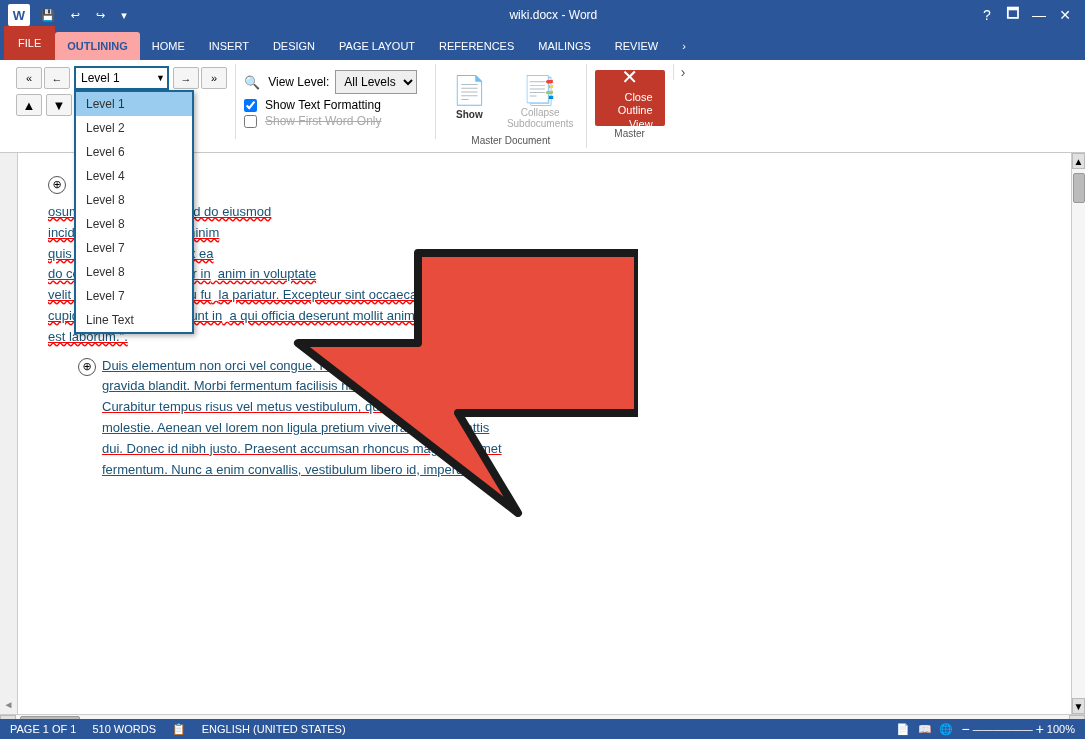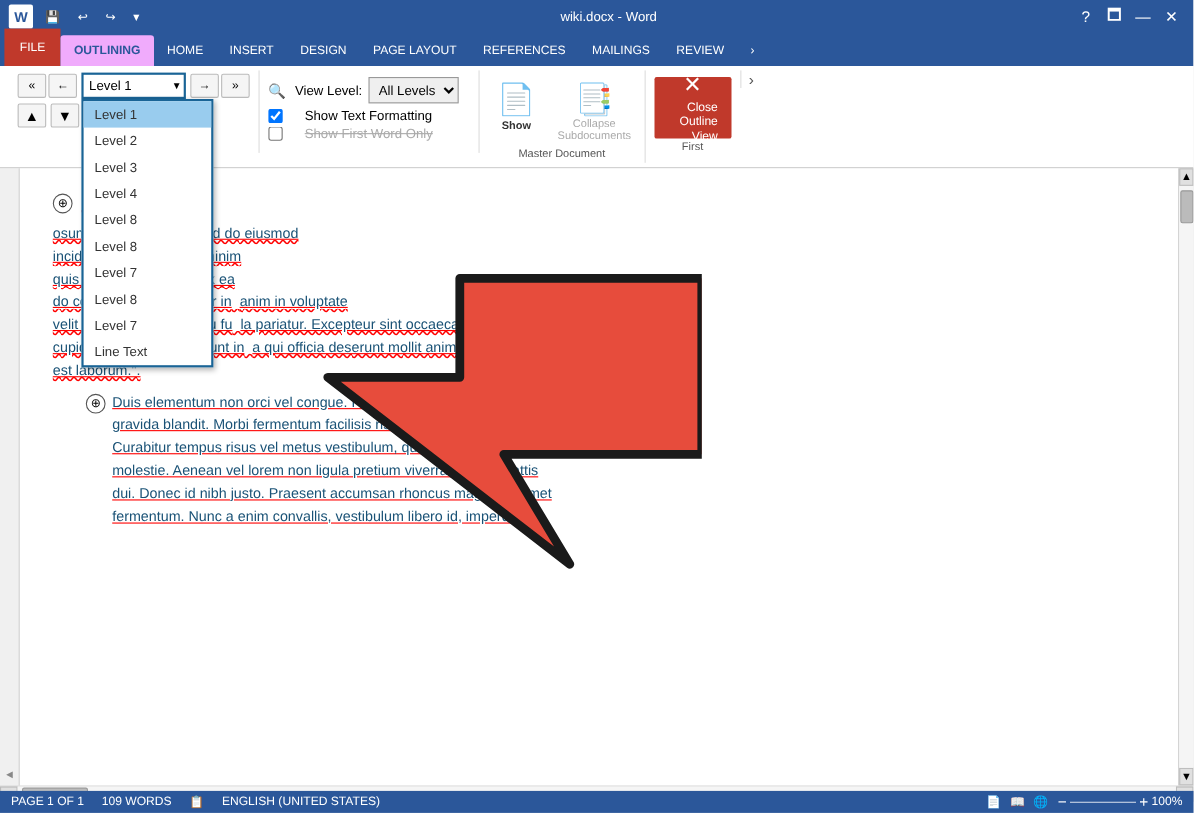--- a/index.html
+++ b/index.html
@@ -33,21 +33,21 @@
     .ribbon-tab {
       padding: 5px 12px;
       font-size: 11px;
       color: white;
       cursor: pointer;
       text-transform: uppercase;
       height: 28px;
       display: flex;
       align-items: center;
     }
-    .ribbon-tab.active { background: #f0abfc; color: #2b579a; font-weight: bold; border-radius: 3px 3px 0 0; }
+    .ribbon-tab.active { background: #fca5a5; color: #2b579a; font-weight: bold; border-radius: 3px 3px 0 0; }
     .ribbon-tab.file { background: #c0392b; color: white; padding: 17px 14px; }
 
     
     #ribbon {
       background: white;
       border-bottom: 1px solid #c8c8c8;
       padding: 4px 8px;
       display: flex;
       align-items: flex-start;
       gap: 0;
@@ -102,21 +102,21 @@
 
     
     .show-level-row { display: flex; align-items: center; gap: 6px; margin-bottom: 4px; }
     .show-level-label { font-size: 12px; }
     .show-level-select {
       border: 1px solid #999;
       padding: 2px 4px;
       font-size: 12px;
       height: 24px;
     }
-    .check-row { display: flex; align-items: center; gap: 20px; margin-bottom: 2px; }
+    .check-row { display: flex; align-items: center; gap: 8px; margin-bottom: 2px; }
     .check-row input[type=checkbox] { width: 13px; height: 13px; cursor: pointer; }
     .check-label { font-size: 12px; }
     .ribbon-big-btn {
       display: flex; flex-direction: column; align-items: center;
       cursor: pointer; padding: 4px 8px; border-radius: 3px;
     }
     .ribbon-big-btn .btn-icon { font-size: 26px; color: #555; }
     .ribbon-big-btn .btn-label { font-size: 10px; color: #333; text-align: right; margin-top: 2px; font-weight: bold; }
 
     
@@ -254,21 +254,21 @@
 
       <div class="level-select-wrap" style="position:relative;">
         <div style="border:2px solid #1a6496;background:white;padding:2px 20px 2px 5px;font-size:12px;width:95px;height:24px;display:flex;align-items:center;cursor:pointer;">
           <span>Level 1</span>
           <span style="position:absolute;right:4px;font-size:9px;">▼</span>
         </div>
 
         <div class="level-dropdown-open">
           <div class="level-item selected">Level 1</div>
           <div class="level-item">Level 2</div>
-          <div class="level-item">Level 3</div>
+          <div class="level-item">Level 6</div>
           <div class="level-item">Level 4</div>
           <div class="level-item">Level 8</div>
           <div class="level-item">Level 8</div>
           <div class="level-item">Level 7</div>
           <div class="level-item">Level 8</div>
           <div class="level-item">Level 7</div>
           <div class="level-item">Line Text</div>
         </div>
       </div>
       <div style="display:flex;gap:2px;">
@@ -321,21 +321,21 @@
   </div>
 
   <div class="ribbon-section" style="min-width:80px;align-items:center;justify-content:center;border-right:none;">
     <div style="flex:1;display:flex;align-items:center;justify-content:center;margin-top:4px;">
       <button class="close-outline-btn">
         <div class="btn-icon">✕</div>
         <div class="btn-label">Close
 Outline View</div>
       </button>
     </div>
-    <div class="ribbon-section-label">First</div>
+    <div class="ribbon-section-label">Master</div>
   </div>
 
   <div class="ribbon-scroll-arrow">›</div>
 </div>
 
 <div id="doc-container" style="height:561px;position:relative;">
 
   <div id="doc-scroll-left">
     <div style="font-size:10px;color:#888;">◄</div>
   </div>
@@ -397,21 +397,21 @@
 <div style="height:14px;background:#f0f0f0;border-top:1px solid #ccc;display:flex;align-items:center;">
   <div style="width:16px;height:14px;background:#e0e0e0;border:1px solid #bbb;display:flex;align-items:center;justify-content:center;font-size:9px;cursor:pointer;">◄</div>
   <div style="flex:1;background:#f5f5f5;height:14px;position:relative;">
     <div style="width:60px;height:12px;background:#bbb;border:1px solid #999;border-radius:2px;position:absolute;left:4px;top:1px;"></div>
   </div>
   <div style="width:16px;height:14px;background:#e0e0e0;border:1px solid #bbb;display:flex;align-items:center;justify-content:center;font-size:9px;cursor:pointer;">►</div>
 </div>
 
 <div id="statusbar">
   <span>PAGE 1 OF 1</span>
-  <span>109 WORDS</span>
+  <span>510 WORDS</span>
   <span style="cursor:pointer;">📋</span>
   <span>ENGLISH (UNITED STATES)</span>
   <div class="status-right">
     <span style="cursor:pointer;">📄</span>
     <span style="cursor:pointer;">📖</span>
     <span style="cursor:pointer;">🌐</span>
     <div class="zoom-controls">
       <span class="zoom-btn">−</span>
       <span style="font-size:10px;">——————</span>
       <span class="zoom-btn">+</span>

